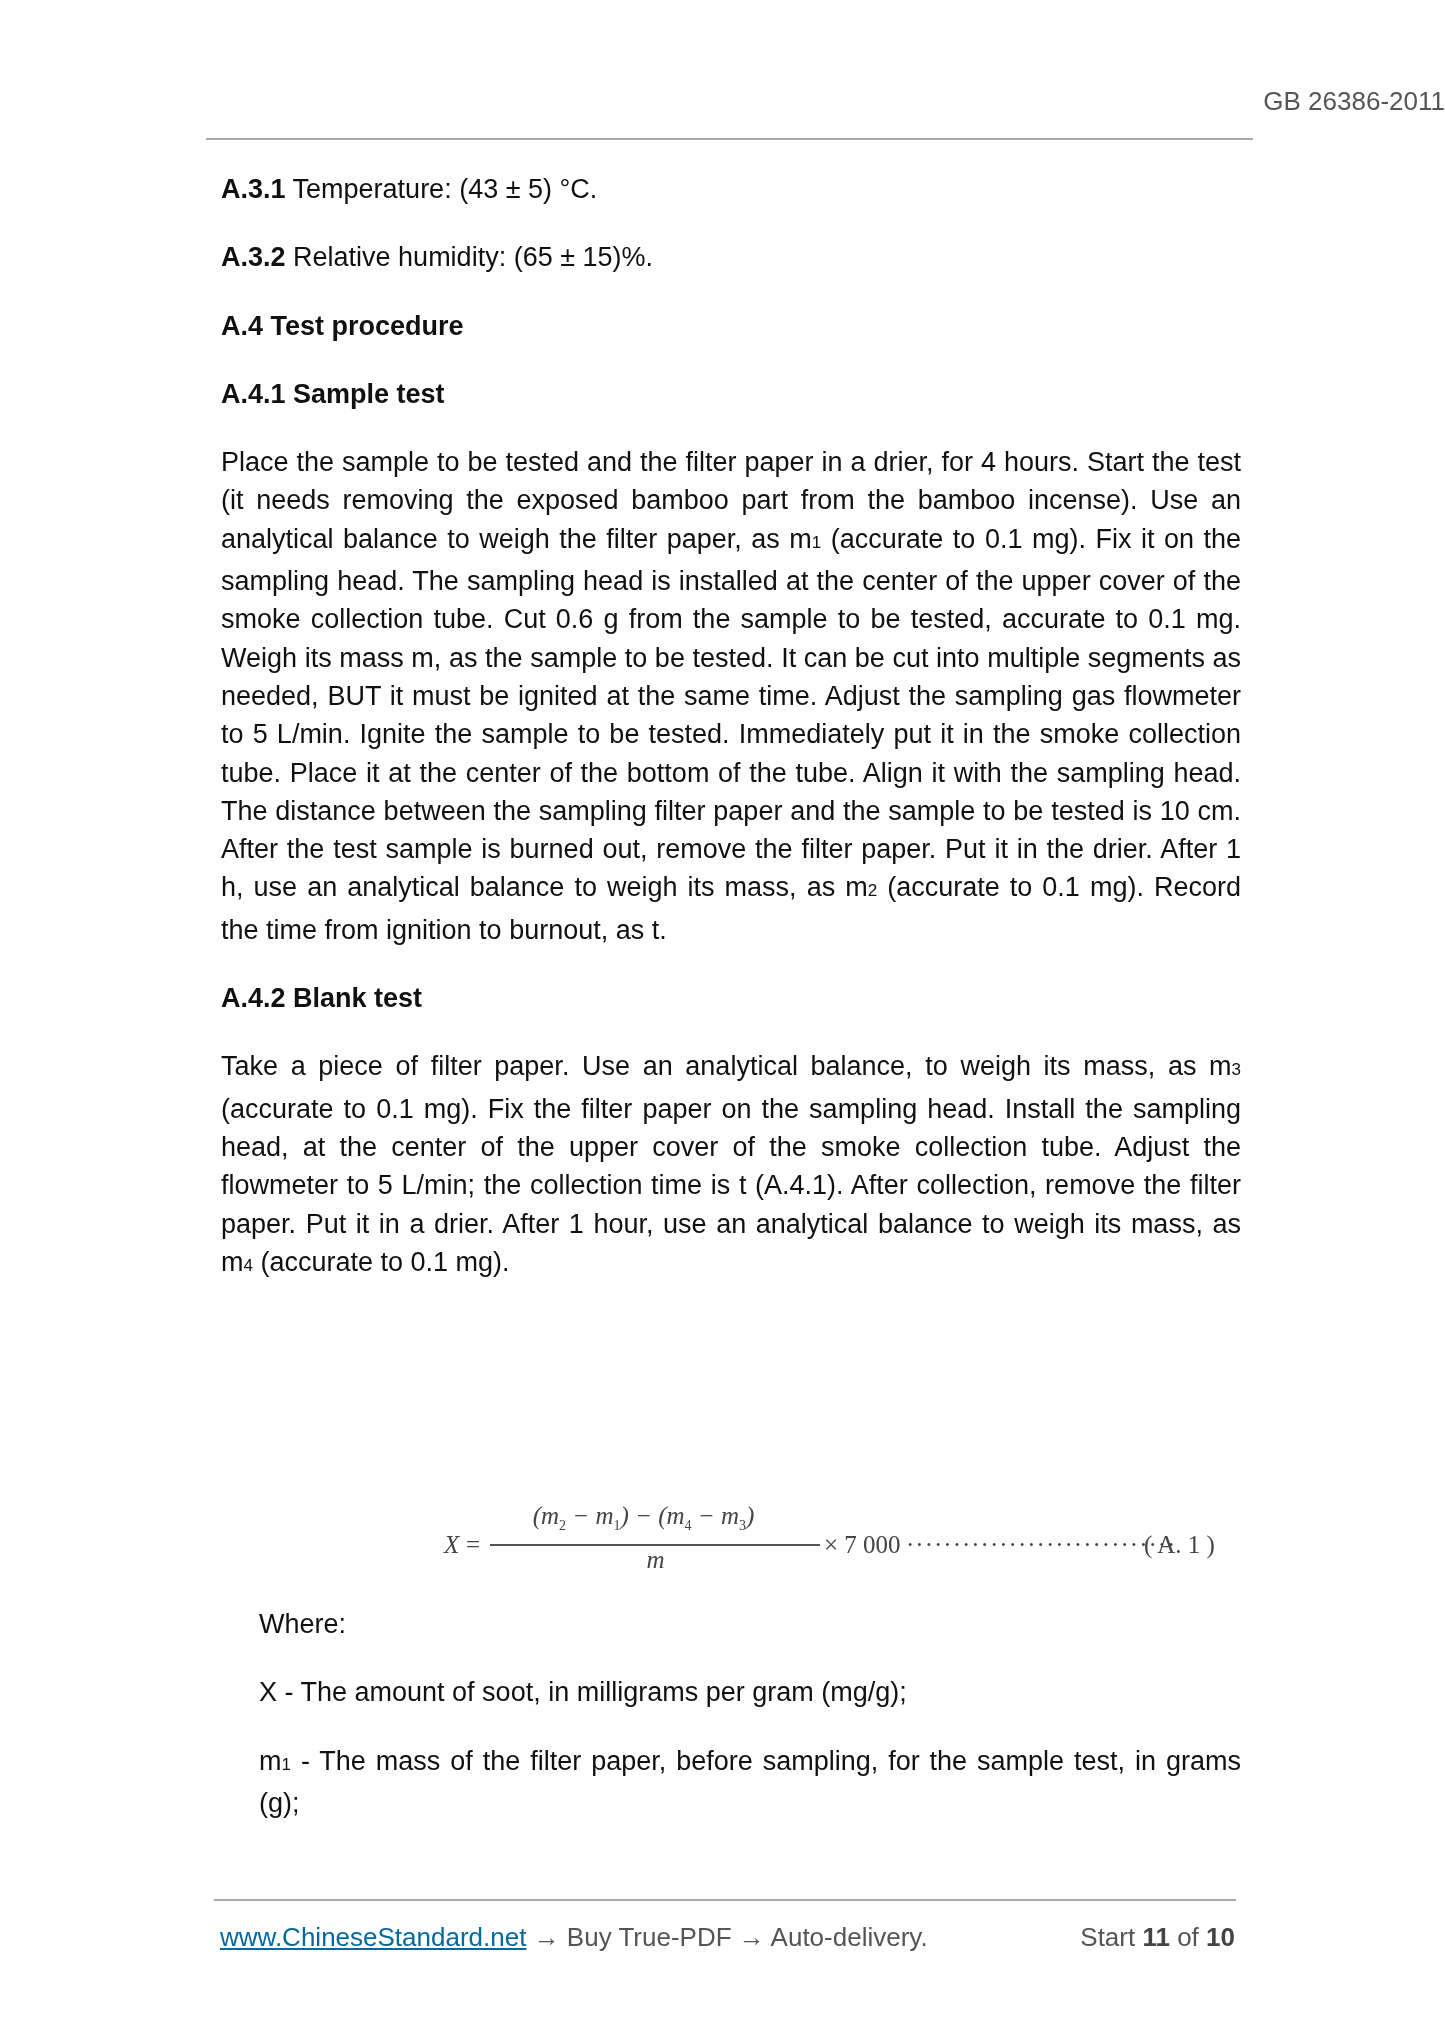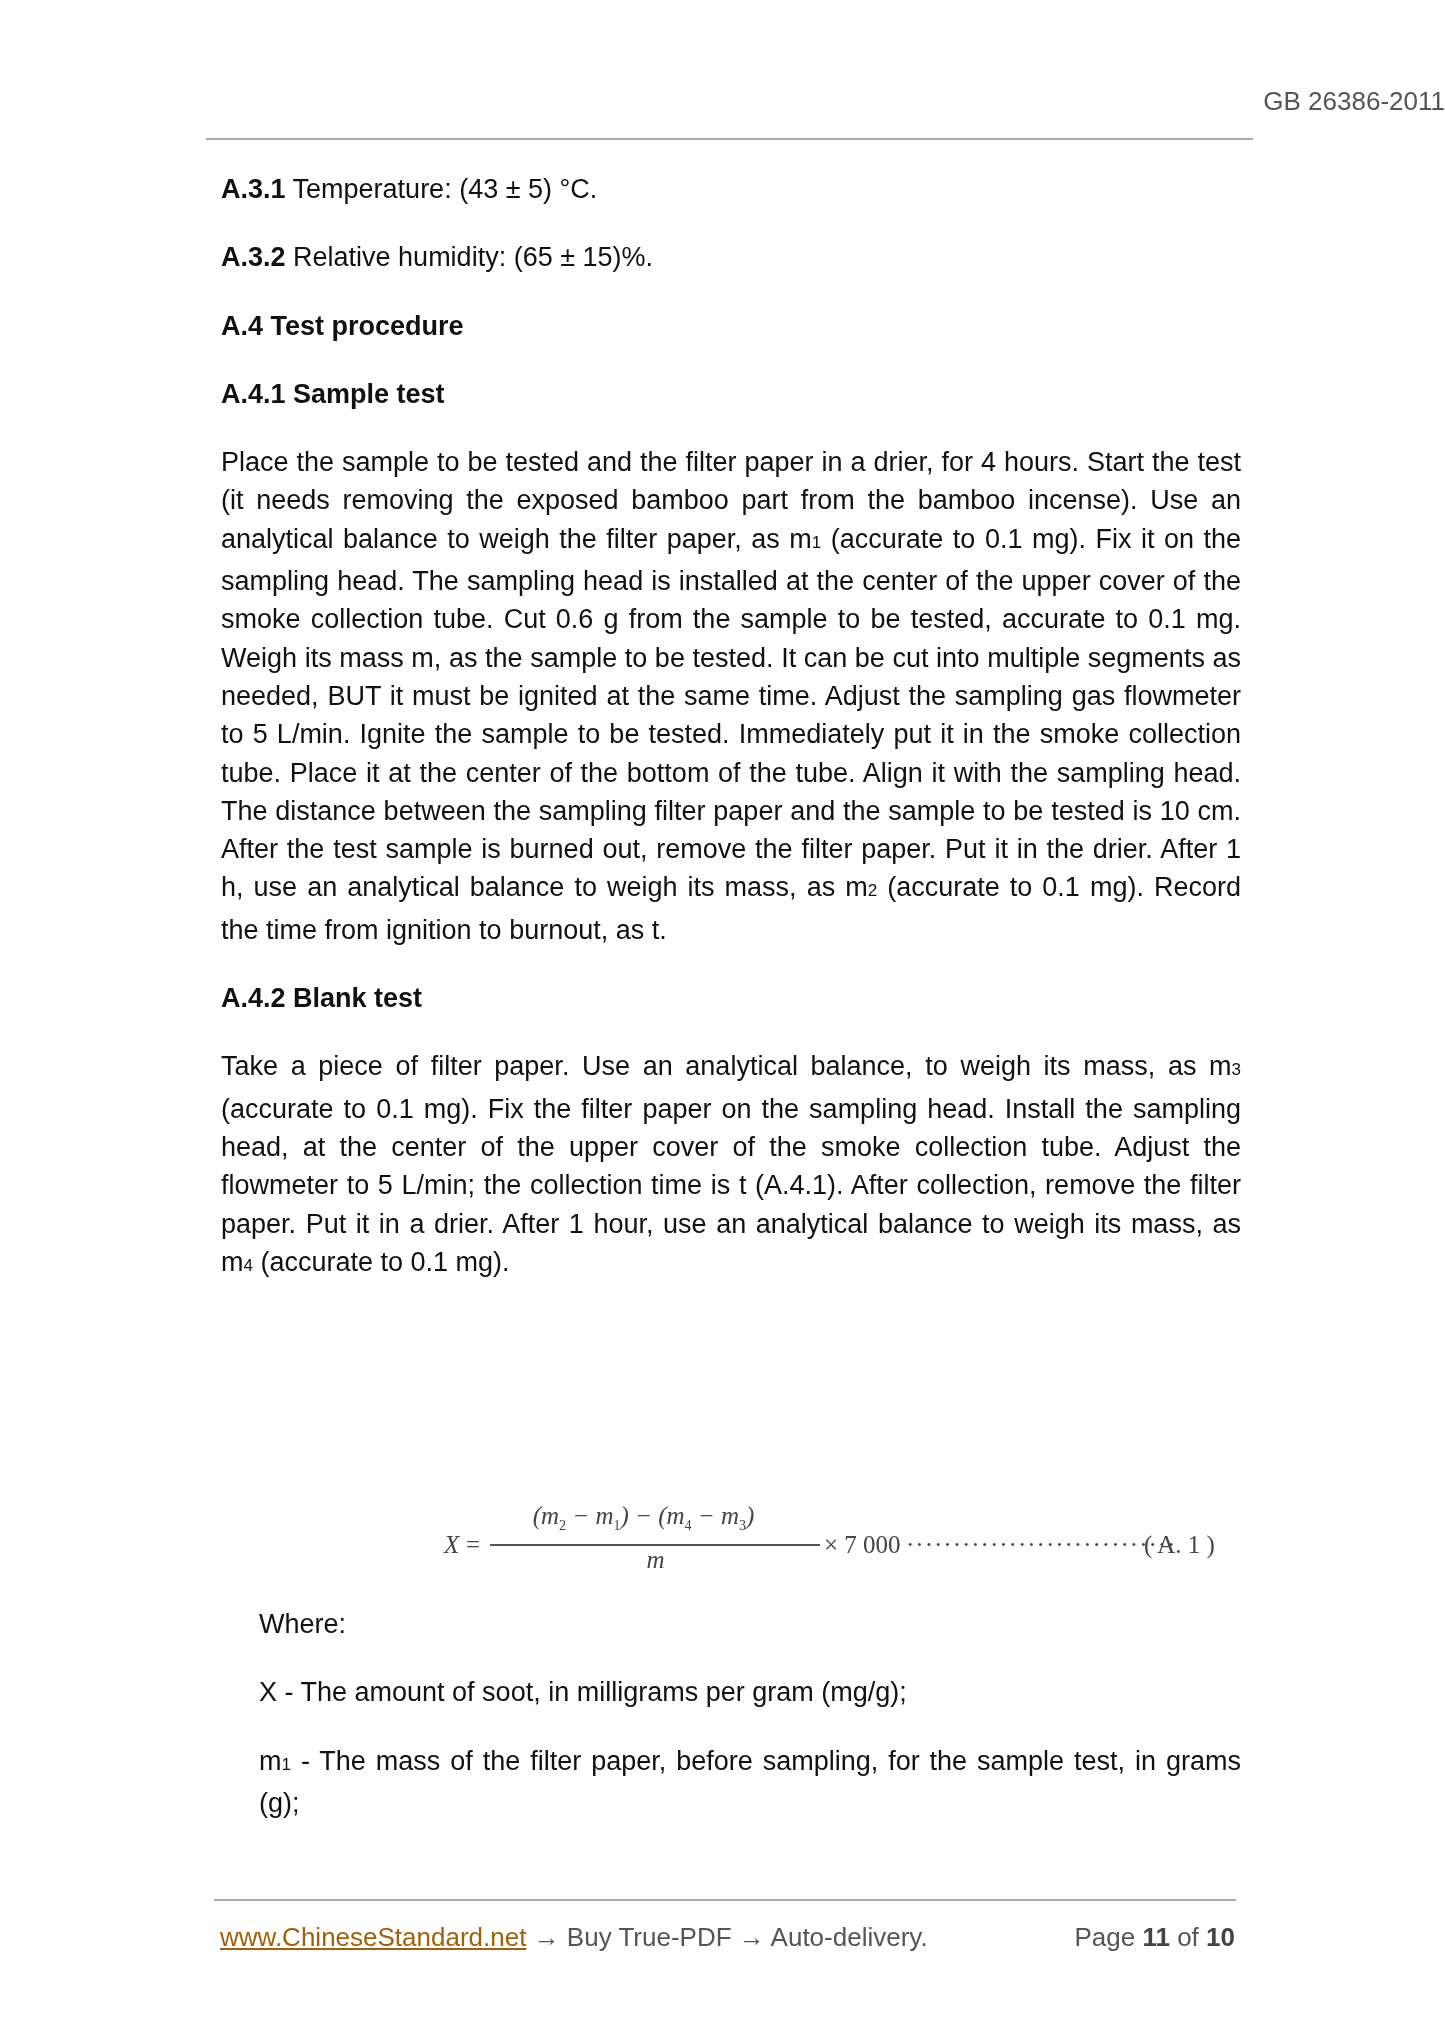--- a/index.html
+++ b/index.html
@@ -20,21 +20,21 @@
   .fnum { position:absolute; left:32px; top:0px; width:335px; text-align:center; font-style:italic; white-space:nowrap; }
   .fnum sub { font-size:14px; font-style:normal; }
   .fbar { position:absolute; left:46px; top:42px; width:330px; height:1.5px; background:#555; }
   .fden { position:absolute; left:44px; top:44px; width:335px; text-align:center; font-style:italic; }
   .fmul { position:absolute; left:380px; top:29px; }
   .fdots { position:absolute; left:462px; top:29px; letter-spacing:1px; }
   .fref { position:absolute; left:700px; top:29px; }
   .indent { margin-left:38px; }
   .footer-rule { position:absolute; top:1899px; left:214px; width:1022px; height:2px; background:#aaa; }
   .footer { position:absolute; top:1922px; left:220px; width:1015px; font-size:26px; color:#555; }
-  .footer-link { color:#a16207; text-decoration:underline; }
+  .footer-link { color:#0369a1; text-decoration:underline; }
   .footer-page { position:absolute; right:0; top:0; }
   .footer-page b { color:#444; }
 </style>
 </head>
 <body>
 
 <div class="header-title">GB 26386-2011</div>
 <div class="header-rule"></div>
 
 <div class="content">
@@ -64,14 +64,14 @@
 
 <div class="content" style="top:1605px;">
   <p class="para indent">Where:</p>
   <p class="para indent">X - The amount of soot, in milligrams per gram (mg/g);</p>
   <p class="para indent justify"><span>m</span><sub class="s">1</sub><span> - The mass of the filter paper, before sampling, for the sample test, in grams (g);</span></p>
 </div>
 
 <div class="footer-rule"></div>
 <div class="footer">
   <a class="footer-link">www.ChineseStandard.net</a><span> → Buy True-PDF → Auto-delivery.</span>
-  <span class="footer-page"><span>Page </span><b>11</b><span> of </span><b>10</b></span>
+  <span class="footer-page"><span>Start </span><b>11</b><span> of </span><b>10</b></span>
 </div>
 
 </body></html>

